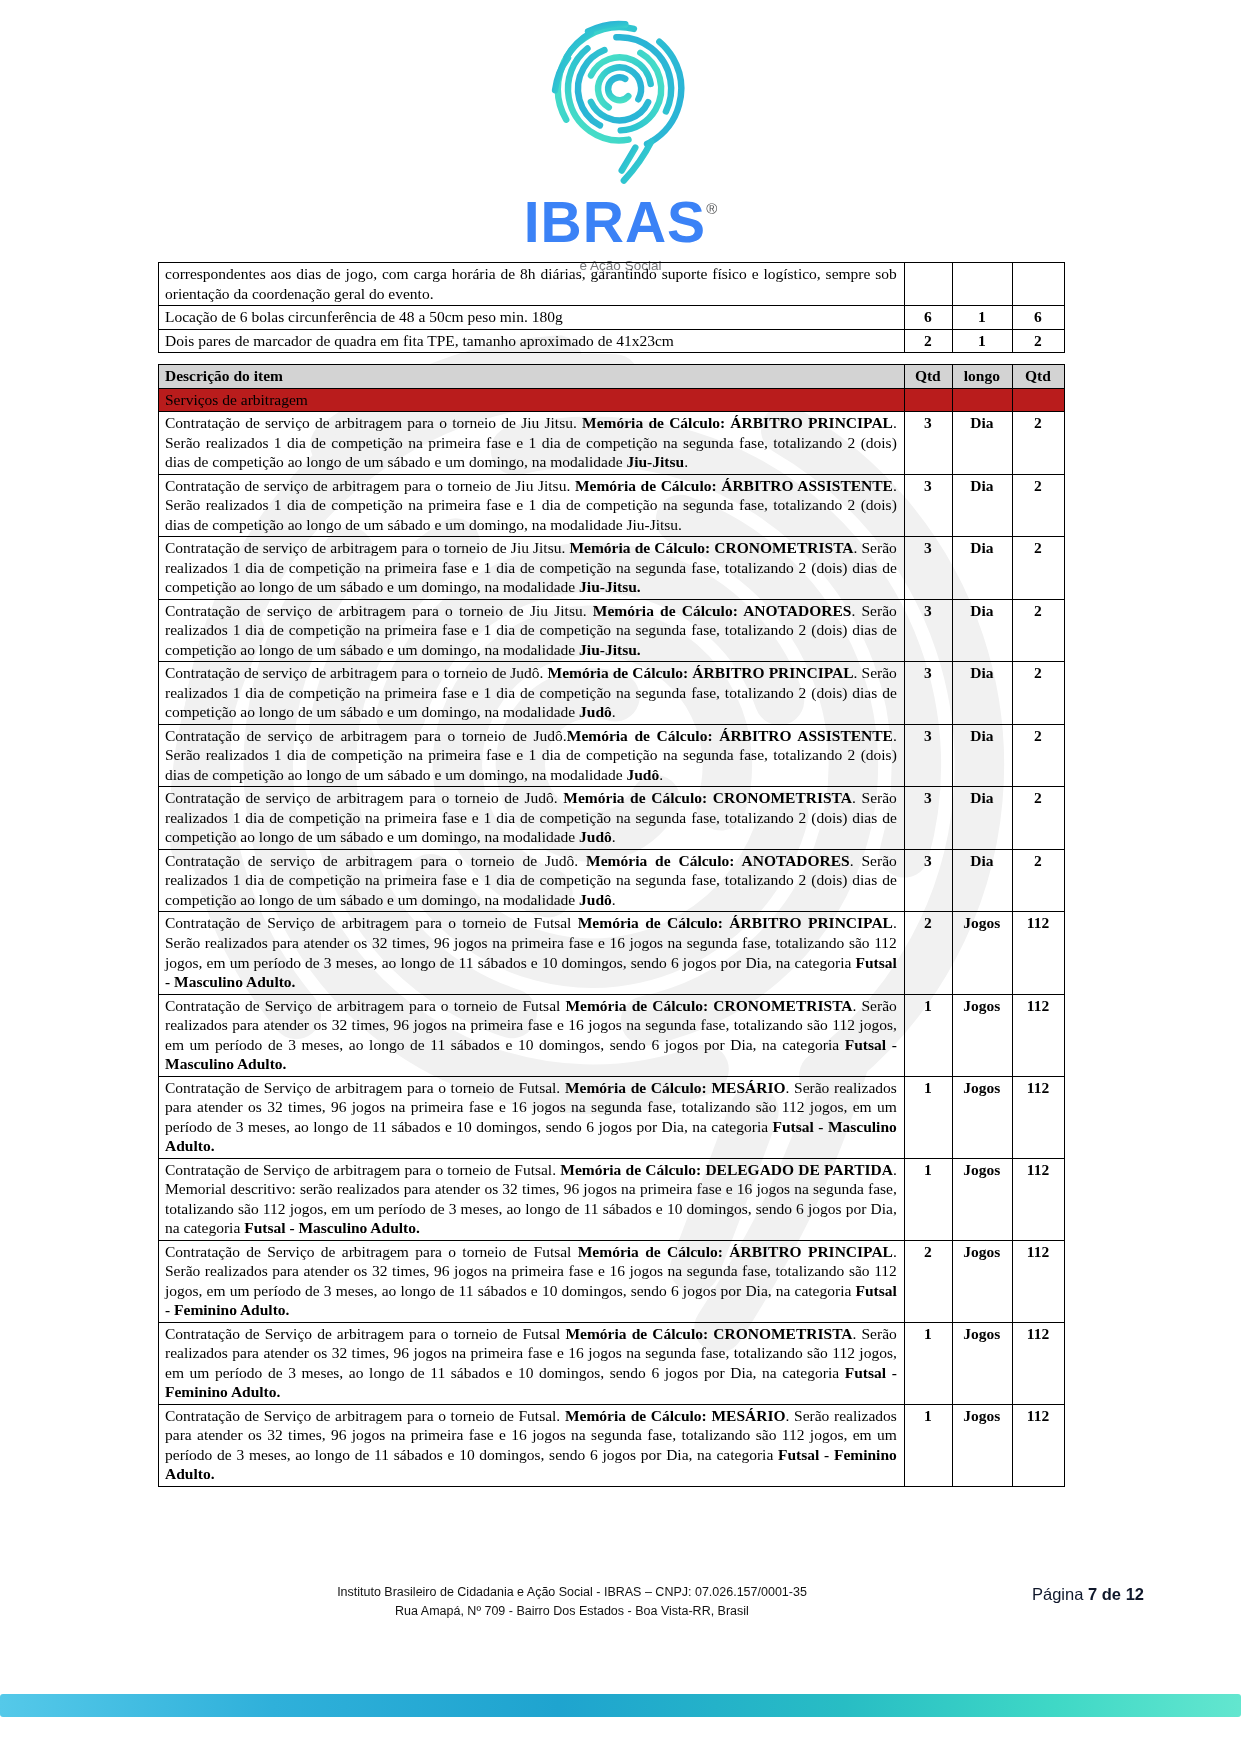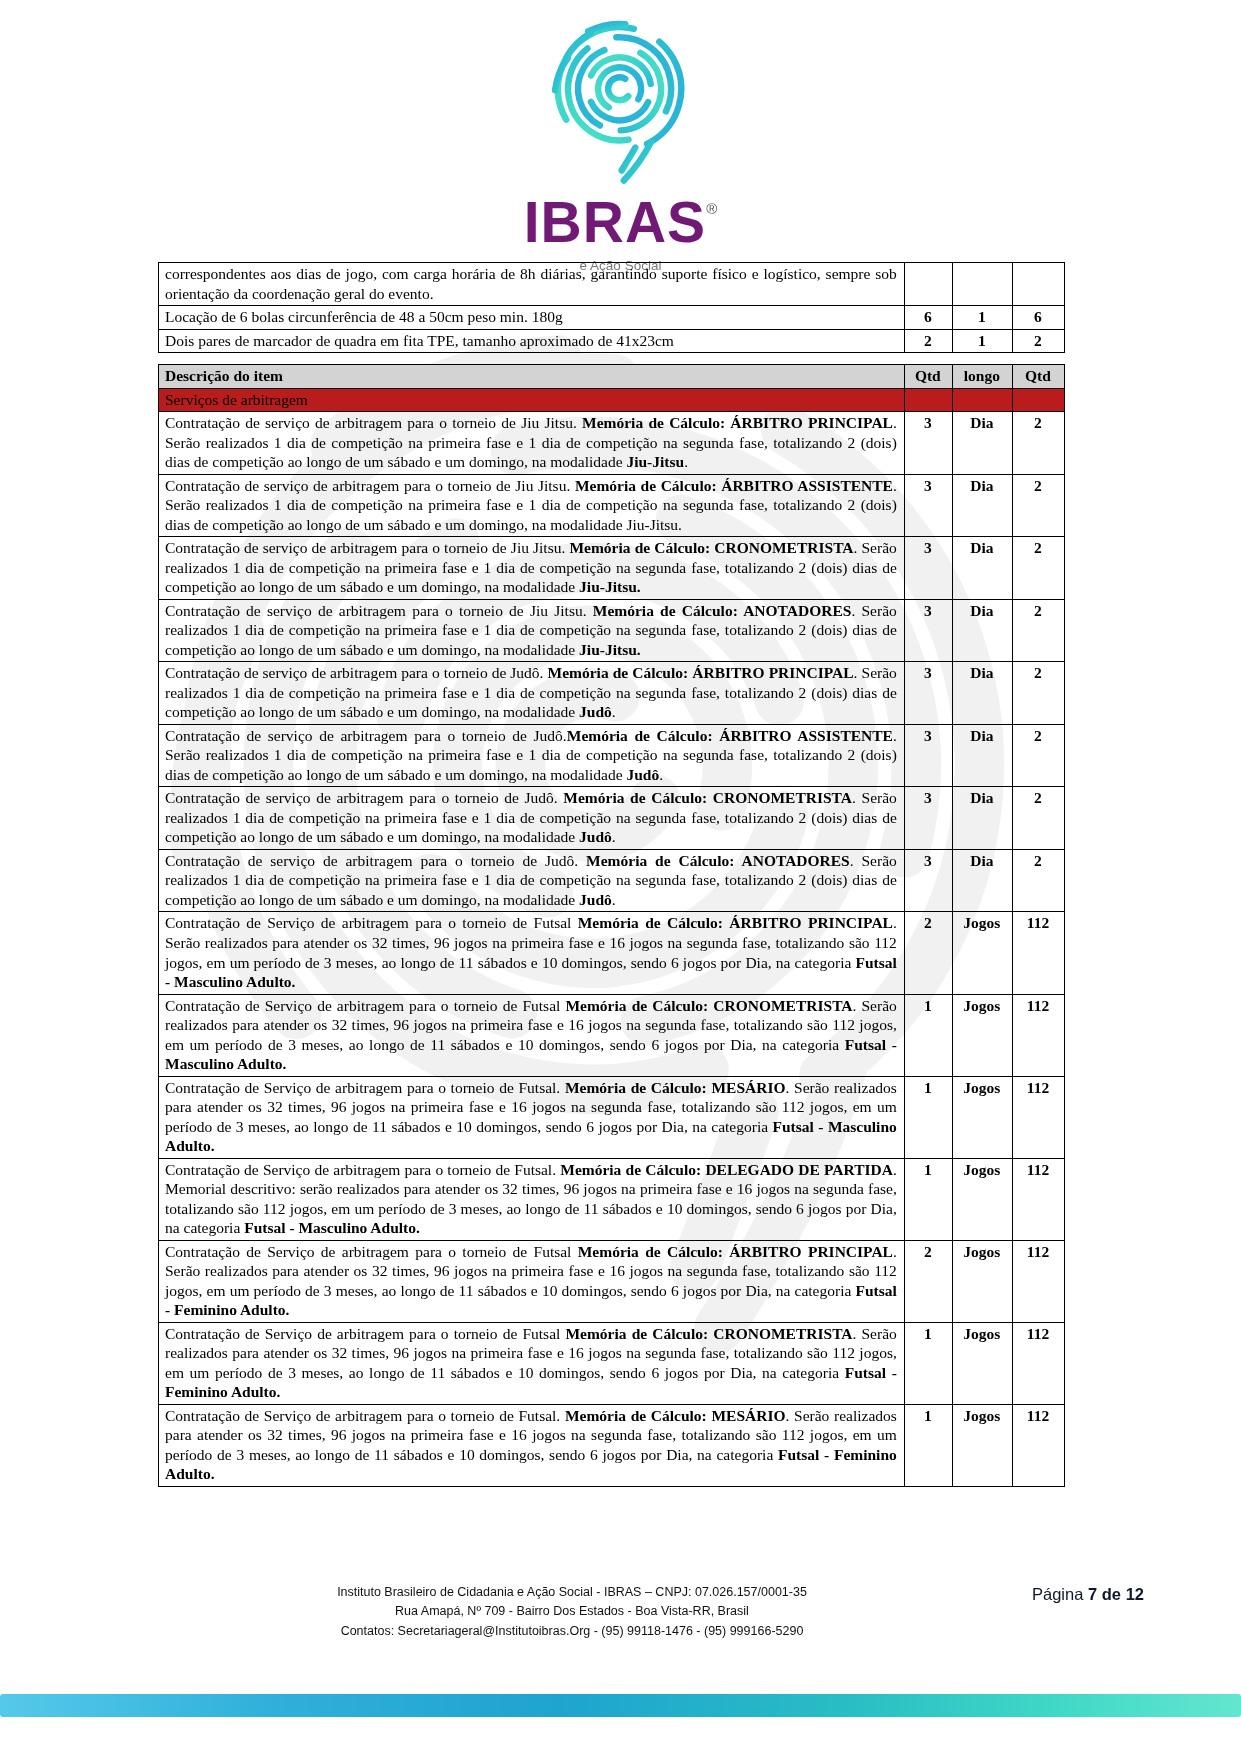--- a/index.html
+++ b/index.html
@@ -7,21 +7,21 @@
     width:1241px;height:1755px;background:#ffffff;position:relative;overflow:hidden;
     font-family:"Liberation Serif", serif;color:#000;
   }
   .watermark{position:absolute;left:110px;top:330px;width:1020px;height:1080px;z-index:0;transform:rotate(-10deg);}
   .content{position:relative;z-index:1;}
 
   
   .logo-block{position:absolute;left:0;top:20px;width:1241px;text-align:center;}
   .logo-fp{width:168px;height:172px;display:block;margin:0 auto;}
   .brand-line{line-height:1;margin-top:2px;}
-  .brand{font-family:"Liberation Sans",sans-serif;font-size:57px;font-weight:bold;color:#701a75;letter-spacing:1px;}
+  .brand{font-family:"Liberation Sans",sans-serif;font-size:57px;font-weight:bold;color:#3b82f6;letter-spacing:1px;}
   .reg{font-family:"Liberation Sans",sans-serif;font-size:15px;color:#58595b;vertical-align:28px;}
   .logo-sub{font-family:"Liberation Sans",sans-serif;font-size:13.5px;color:#77787b;line-height:1.3;margin-top:6px;}
 
   
   .tbl-wrap{position:absolute;left:158px;top:262px;width:910px;}
   table.doc{border-collapse:collapse;table-layout:fixed;width:907px;background:transparent;}
   table.doc td{border:1.5px solid #000;font-size:15.5px;line-height:1.26;padding:1px 7px 2px 6px;vertical-align:top;}
   td.desc{text-align:justify;}
   td.num{text-align:center;font-weight:bold;vertical-align:middle;padding:1px 2px;}
   .col-desc{width:745px;}.col-q1{width:48px;}.col-q2{width:60px;}.col-q3{width:52px;}
@@ -226,21 +226,20 @@
             <td class="num">Jogos</td>
             <td class="num">112</td>
           </tr>
         </tbody>
     </table>
   </div>
 
   <div class="footer">
     <div>Instituto Brasileiro de Cidadania e Ação Social - IBRAS – CNPJ: 07.026.157/0001-35</div>
     <div>Rua Amapá, Nº 709 - Bairro Dos Estados - Boa Vista-RR, Brasil</div>
-    <div>Contatos: Secretariageral@Institutoibras.Org - (95) 99118-1476 - (95) 999166-5290</div>
   </div>
   <div class="pagenum">
     <span>Página</span>
     <span class="b">7</span>
     <span class="b">de</span>
     <span class="b">12</span>
   </div>
 
   <div class="bottom-bar"></div>
 </div>

